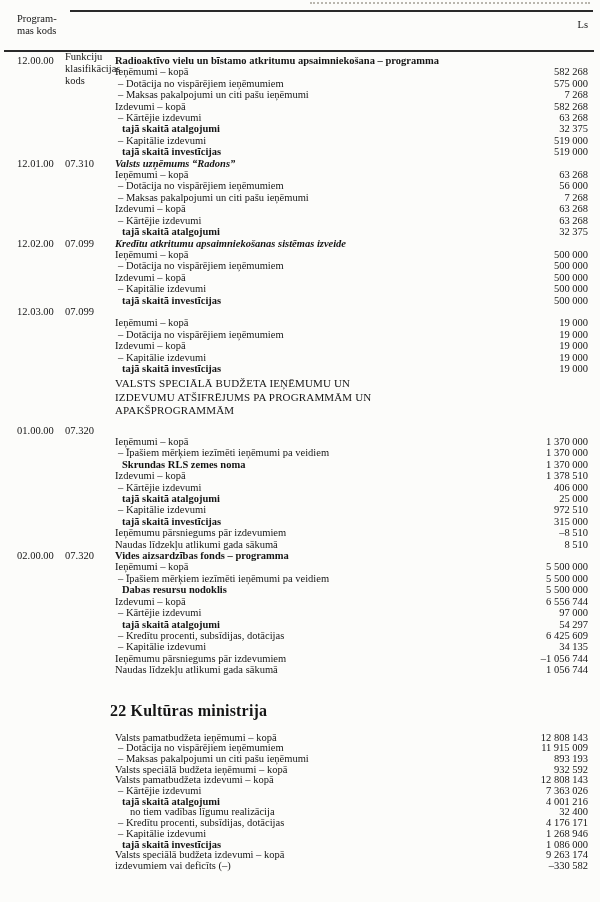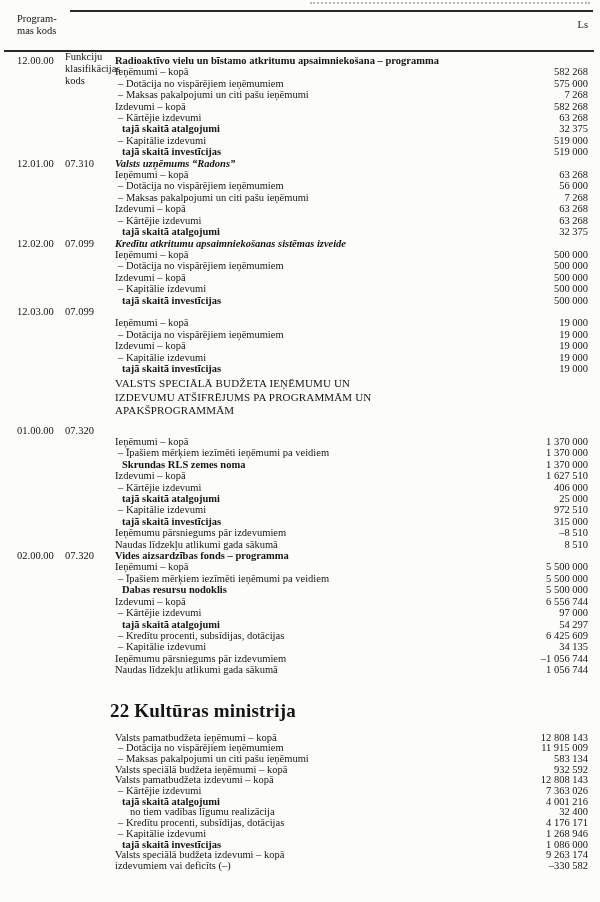--- a/index.html
+++ b/index.html
@@ -40,21 +40,21 @@
   .i3{padding-left:15px;}
   .t-bold{font-weight:bold;}
   .t-bolditalic{font-weight:bold;font-style:italic;}
   .caps-header{
     margin:3px 0 7px 98px;
     white-space:pre-line;
     font-size:11px;line-height:13.4px;letter-spacing:.15px;
   }
   .ministry-heading{
     margin:23px 0 10px 93px;
-    font-size:19px;font-weight:bold;letter-spacing:.2px;
+    font-size:16px;font-weight:bold;letter-spacing:.2px;
     line-height:24px;
   }
   .ministry .row{line-height:10.7px;justify-content:flex-end;}
 </style>
 </head>
 <body>
 
 <div class="page">
   <div class="scan-noise"></div>
   <div class="top-rule"></div>
@@ -262,21 +262,21 @@
         <div class="row">
           <div class="c-prog"></div>
           <div class="c-func"></div>
           <div class="c-label i2">Skrundas RLS zemes noma</div>
           <div class="c-amount">1 370 000</div>
         </div>
         <div class="row">
           <div class="c-prog"></div>
           <div class="c-func"></div>
           <div class="c-label i0">Izdevumi – kopā</div>
-          <div class="c-amount">1 627 510</div>
+          <div class="c-amount">1 378 510</div>
         </div>
         <div class="row">
           <div class="c-prog"></div>
           <div class="c-func"></div>
           <div class="c-label i1">– Kārtējie izdevumi</div>
           <div class="c-amount">406 000</div>
         </div>
         <div class="row">
           <div class="c-prog"></div>
           <div class="c-func"></div>
@@ -386,21 +386,21 @@
         <div class="row">
           <div class="c-prog"></div>
           <div class="c-func"></div>
           <div class="c-label i1">– Dotācija no vispārējiem ieņēmumiem</div>
           <div class="c-amount">11 915 009</div>
         </div>
         <div class="row">
           <div class="c-prog"></div>
           <div class="c-func"></div>
           <div class="c-label i1">– Maksas pakalpojumi un citi pašu ieņēmumi</div>
-          <div class="c-amount">583 134</div>
+          <div class="c-amount">893 193</div>
         </div>
         <div class="row">
           <div class="c-prog"></div>
           <div class="c-func"></div>
           <div class="c-label i0">Valsts speciālā budžeta ieņēmumi – kopā</div>
           <div class="c-amount">932 592</div>
         </div>
         <div class="row">
           <div class="c-prog"></div>
           <div class="c-func"></div>

